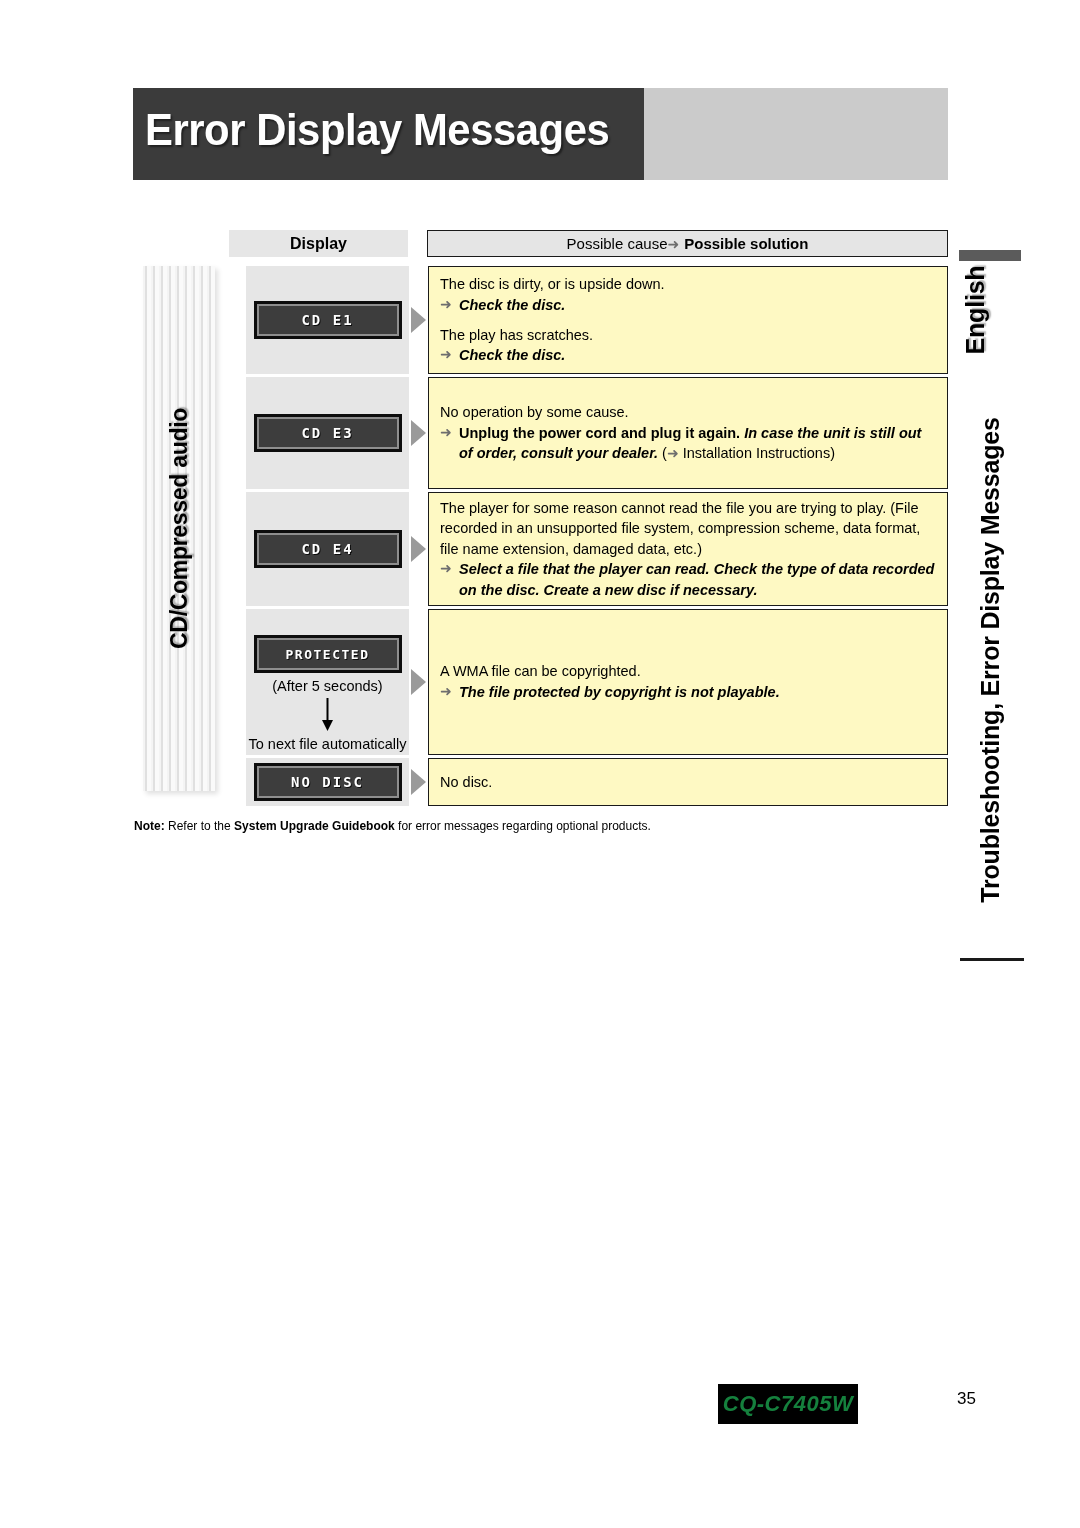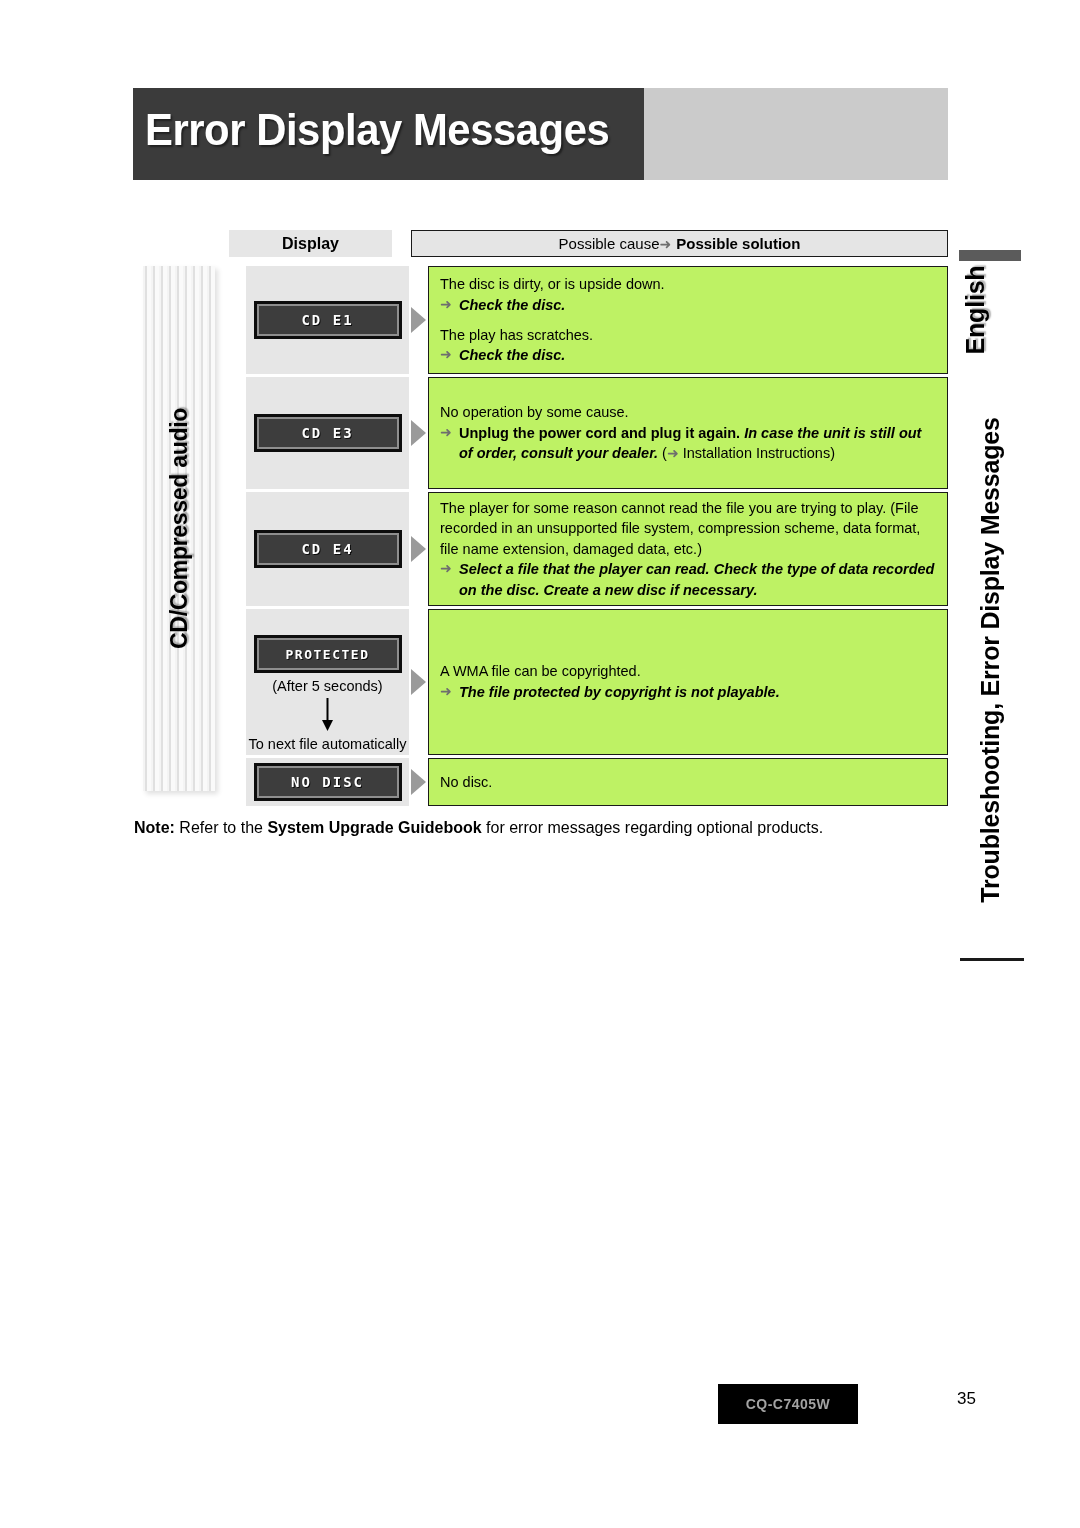--- a/index.html
+++ b/index.html
@@ -93,21 +93,21 @@
     left: 229px;
     top: 230px;
     width: 719px;
   }
   .t-head {
     display: flex;
     height: 27px;
     margin-bottom: 9px;
   }
   .t-head-display {
-    width: 163px;
+    width: 179px;
     background: #e6e6e6;
     display: flex;
     align-items: center;
     justify-content: center;
     font-size: 16px;
     font-weight: bold;
     font-family: "Liberation Sans Narrow", "Liberation Sans", sans-serif;
   }
   .t-head-gap { width: 19px; }
   .t-head-cause {
@@ -147,21 +147,21 @@
   .tri {
     width: 0; height: 0;
     border-top: 13px solid transparent;
     border-bottom: 13px solid transparent;
     border-left: 15px solid #9a9a9a;
   }
   .row-body {
     flex: 1;
     border: 1.5px solid #1a1a1a;
     box-sizing: border-box;
-    background: #bef264;
+    background: #fef9c3;
     display: flex;
     flex-direction: column;
     justify-content: center;
     padding: 6px 11px;
   }
 
   
   .lcd {
     width: 148px;
     height: 38px;
@@ -228,21 +228,21 @@
   .next-note {
     font-size: 14.5px;
     text-align: center;
   }
 
   
   #bottom-note {
     position: absolute;
     left: 134px;
     top: 819px;
-    font-size: 16px;
+    font-size: 12px;
   }
   #bottom-note b { font-weight: bold; }
 
   
   #right-rail {
     position: absolute;
     left: 955px;
     top: 250px;
     width: 70px;
     height: 720px;
@@ -303,24 +303,25 @@
     left: 718px;
     top: 1384px;
     width: 140px;
     height: 40px;
     background: #000000;
     display: flex;
     align-items: center;
     justify-content: center;
   }
   #footer-model span {
-    color: #a3a3a3;
-    font-size: 14px;
+    color: #15803d;
+    font-size: 22px;
     font-weight: bold;
     letter-spacing: 0.5px;
+    font-style: italic;
   }
   #footer-page {
     position: absolute;
     left: 957px;
     top: 1389px;
     font-size: 17px;
   }
 </style>
 </head>
 <body>

